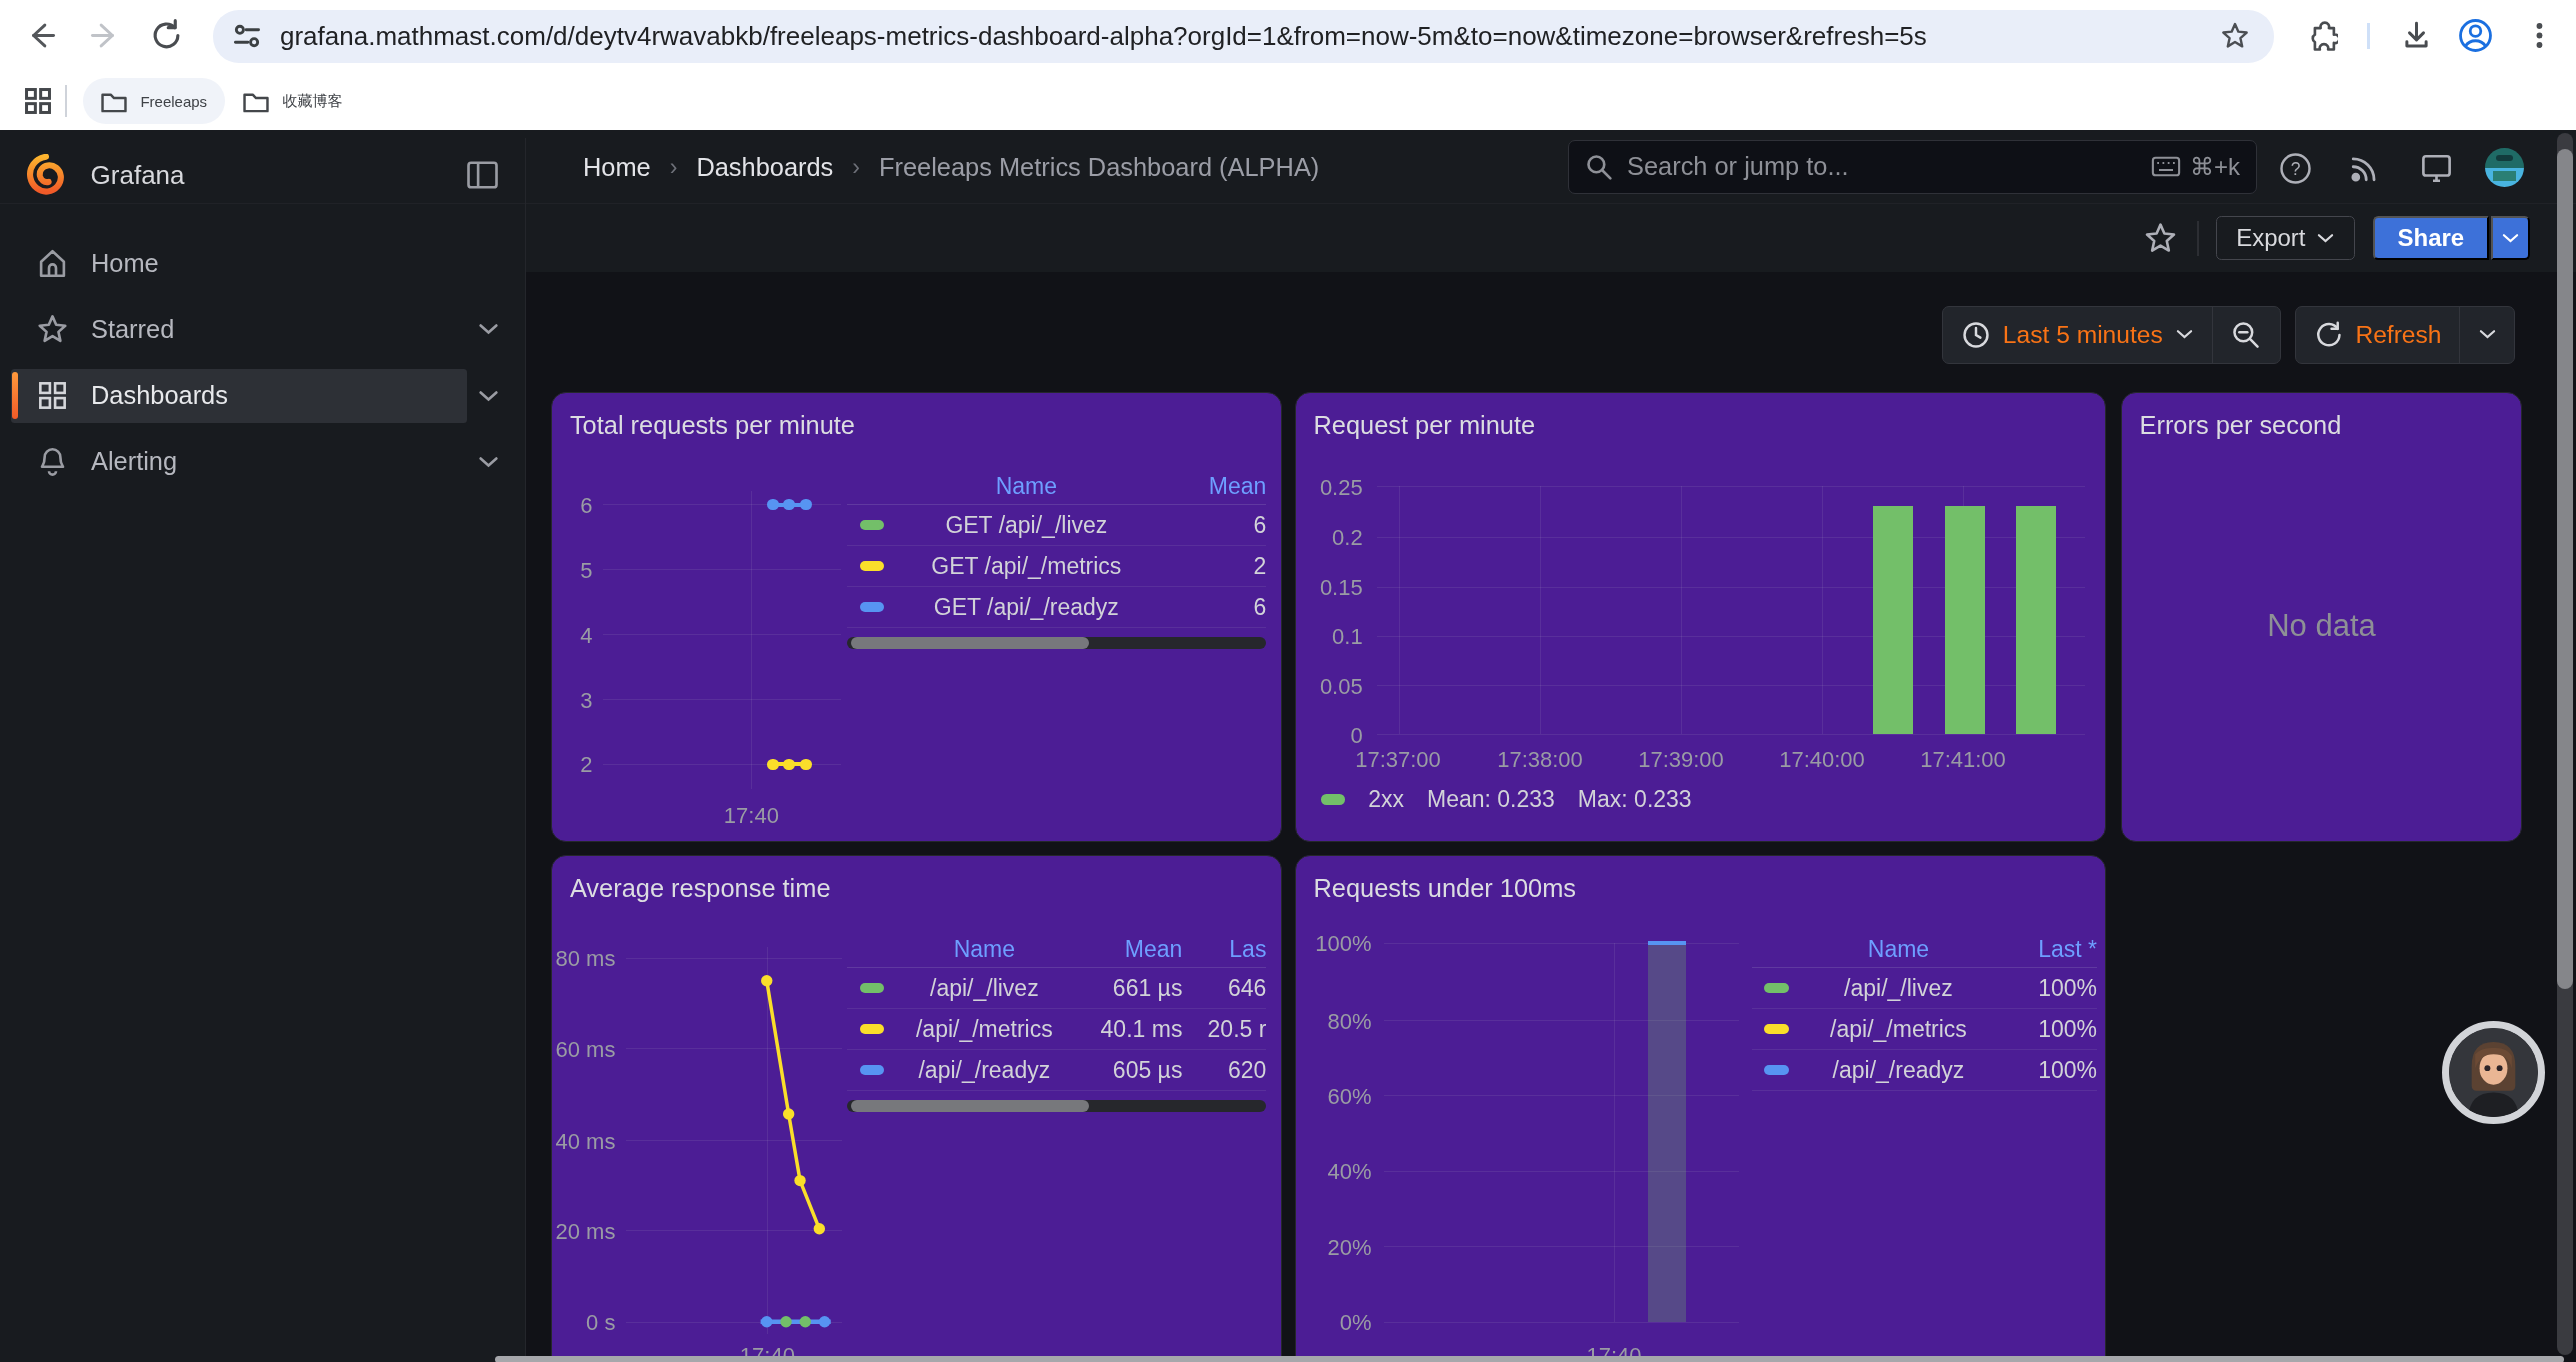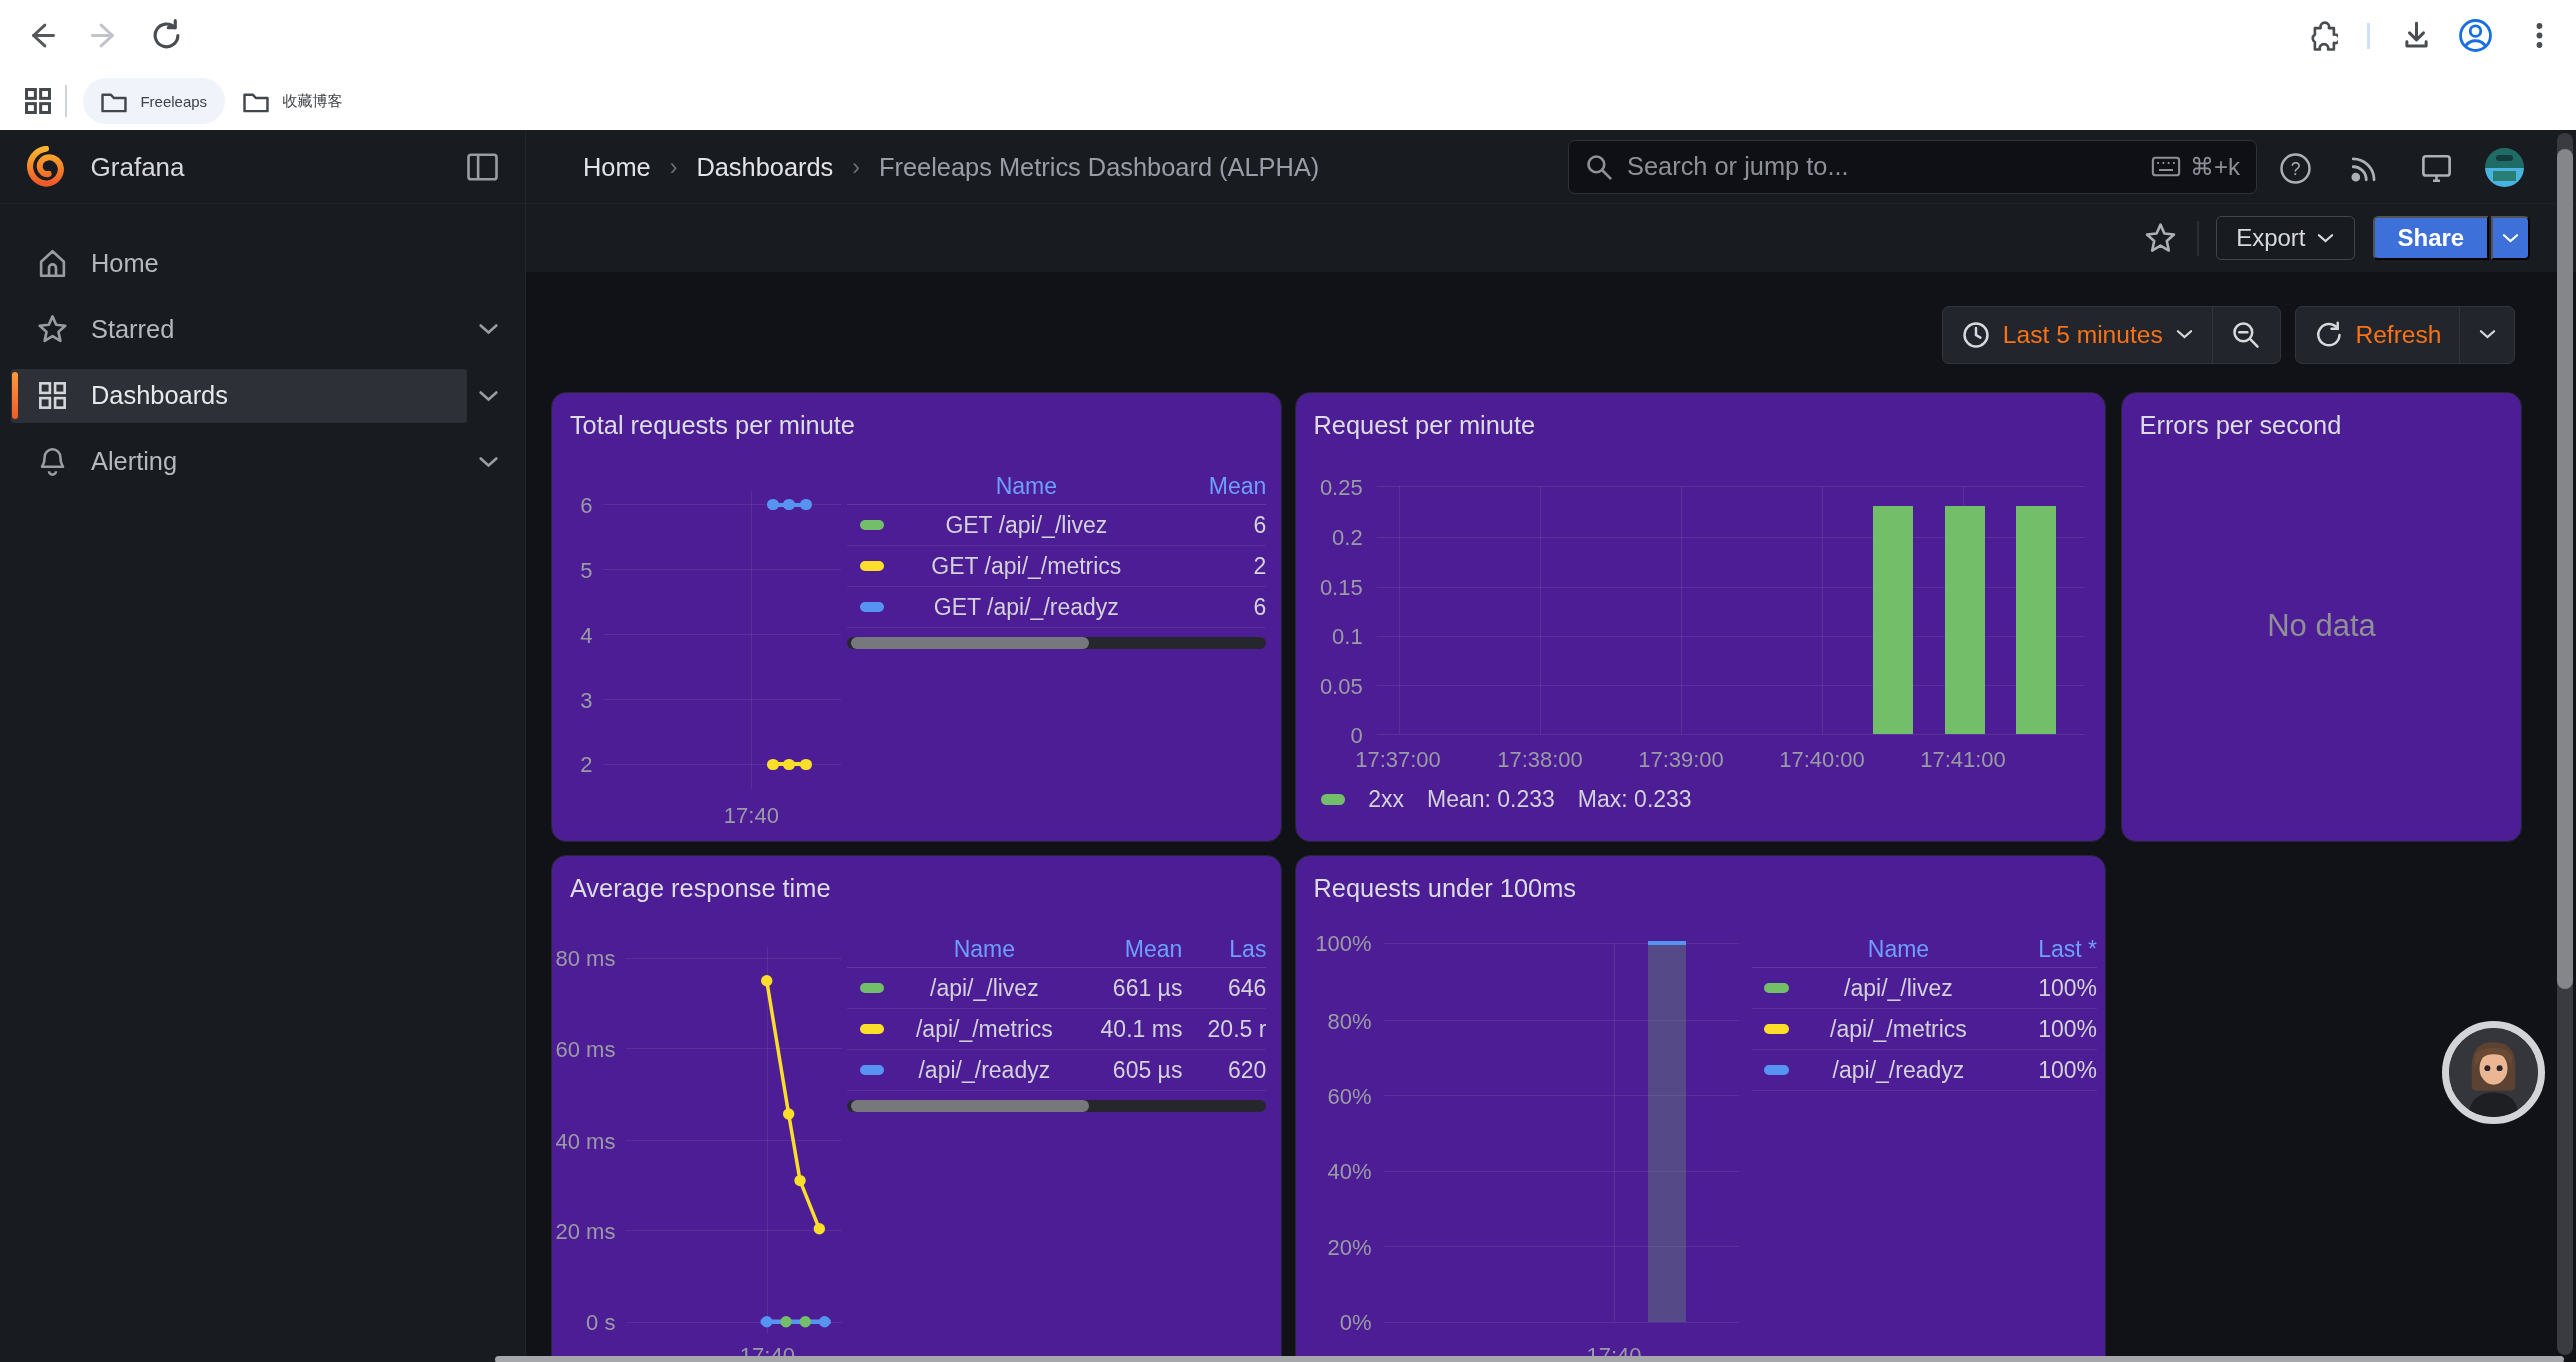--- a/index.html
+++ b/index.html
@@ -14,21 +14,21 @@
   .omnibox { position:absolute; left:213px; top:9.6px; width:2061px; height:53px; background:#e9eef9; border-radius:26px; display:flex; align-items:center; }
   .omnibox input { flex:1; border:none; outline:none; background:transparent; font-family:"Liberation Sans",sans-serif; font-size:26px; color:#202124; }
   .bookmarks-bar { position:absolute; left:0; top:72px; width:2576px; height:58px; background:#ffffff; display:flex; align-items:center; }
   .bm-chip { display:flex; align-items:center; gap:12.3px; height:46px; padding:0 17.5px; border-radius:23px; color:#3f4247; font-size:15px; }
   .bm-chip.hl { background:#f0f3f9; }
   .bm-divider { width:1.8px; height:32px; background:#cfd3da; margin:0 16px 0 8.8px; }
 
   
   .grafana { position:absolute; left:0; top:130px; width:2576px; height:1233px; background:#111217; color:#d5d6da; }
   .gf-header { position:absolute; left:0; top:0; width:2576px; height:74px; background:#181b1f; border-bottom:0.9px solid #202227; }
-  .gf-header-left { position:absolute; left:0; top:0; width:526px; height:74px; border-right:0.9px solid #24262b; display:flex; align-items:center; }
+  .gf-header-left { position:absolute; left:0; top:8px; width:526px; height:74px; border-right:0.9px solid #24262b; display:flex; align-items:center; }
   .gf-brand { font-size:26px; color:#d8d9dd; margin-left:24.6px; }
   .breadcrumb { position:absolute; left:583px; top:0; height:74px; display:flex; align-items:center; gap:19px; font-size:25.4px; }
   .crumb-link { color:#e3e4e8; }
   .crumb-sep { color:#6d7078; font-size:23px; }
   .crumb-current { color:#9b9da6; }
   .gf-search { position:absolute; left:1568px; top:9.6px; width:689px; height:54px; background:#0e1016; border:0.9px solid #2f3138; border-radius:7px; display:flex; align-items:center; padding:0 16px; }
   .gf-search input { flex:1; background:transparent; border:none; outline:none; font-family:"Liberation Sans",sans-serif; font-size:25.4px; color:#8b5cf6; }
   .gf-search input::placeholder { color:#8e9097; }
   .kbd-hint { display:flex; align-items:center; gap:8.8px; color:#8e9097; font-size:24px; }
   .hdr-ico { position:absolute; top:19px; width:39px; height:39px; display:flex; align-items:center; justify-content:center; color:#aeb0b8; }
@@ -103,20 +103,36 @@
     <svg width="33" height="33" viewBox="0 0 38 38" fill="none" stroke="#c0c3c8" stroke-width="3.4" stroke-linecap="round" stroke-linejoin="round">
         <path d="M14 7 L27 19 L14 31"></path>
         <path d="M27 19 H4"></path>
       </svg>
   </div>
   <div class="nav-ico" style="left:142px;">
     <svg width="35" height="35" viewBox="0 0 40 40" fill="none" stroke="#494c50" stroke-width="3.6" stroke-linecap="round">
         <path d="M33 20 A13 13 0 1 1 29.5 11"></path>
         <path d="M30 3 V11 H22" stroke-linejoin="round"></path>
       </svg>
+  </div>
+  <div class="omnibox">
+    <div style="width:67px; display:flex; justify-content:center;">
+      <svg width="32" height="32" viewBox="0 0 36 36" fill="none" stroke="#3c4043" stroke-width="3.2" stroke-linecap="round">
+        <circle cx="10" cy="11" r="4"></circle>
+          <path d="M17 11 H31"></path>
+          <path d="M5 25 H19"></path>
+          <circle cx="26" cy="25" r="4"></circle>
+      </svg>
+    </div>
+    <input value="grafana.mathmast.com/d/deytv4rwavabkb/freeleaps-metrics-dashboard-alpha?orgId=1&amp;from=now-5m&amp;to=now&amp;timezone=browser&amp;refresh=5s" style="">
+    <div style="width:79px; display:flex; justify-content:center;">
+      <svg width="32" height="32" viewBox="0 0 40 40" fill="none" stroke="#4b4e53" stroke-width="3" stroke-linejoin="round">
+          <polygon points="20,5 24.2,14.6 34.6,15.7 26.8,22.7 29,33 20,27.6 11,33 13.2,22.7 5.4,15.7 15.8,14.6"></polygon>
+        </svg>
+    </div>
   </div>
   <div class="nav-ico" style="left:2297px;">
     <svg width="33" height="33" viewBox="0 0 40 40" fill="none" stroke="#494c50" stroke-width="3.2" stroke-linejoin="round">
         <path d="M12 11 h7 a5.2 5.2 0 1 1 10 0 h0 v0 h6 v8 a5.2 5.2 0 1 1 0 10 v8 h-7 a5.2 5.2 0 1 0 -10 0 h-6 v-9 a5.2 5.2 0 0 1 0 -9 z"></path>
       </svg>
   </div>
   <div style="position:absolute; left:2367px; top:23px; width:2.6px; height:26px; background:#cfe0f8;"></div>
   <div class="nav-ico" style="left:2392px;">
     <svg width="35" height="35" viewBox="0 0 40 40" fill="none" stroke="#494c50" stroke-width="3.4" stroke-linecap="round" stroke-linejoin="round">
         <path d="M20 6 V24"></path>

